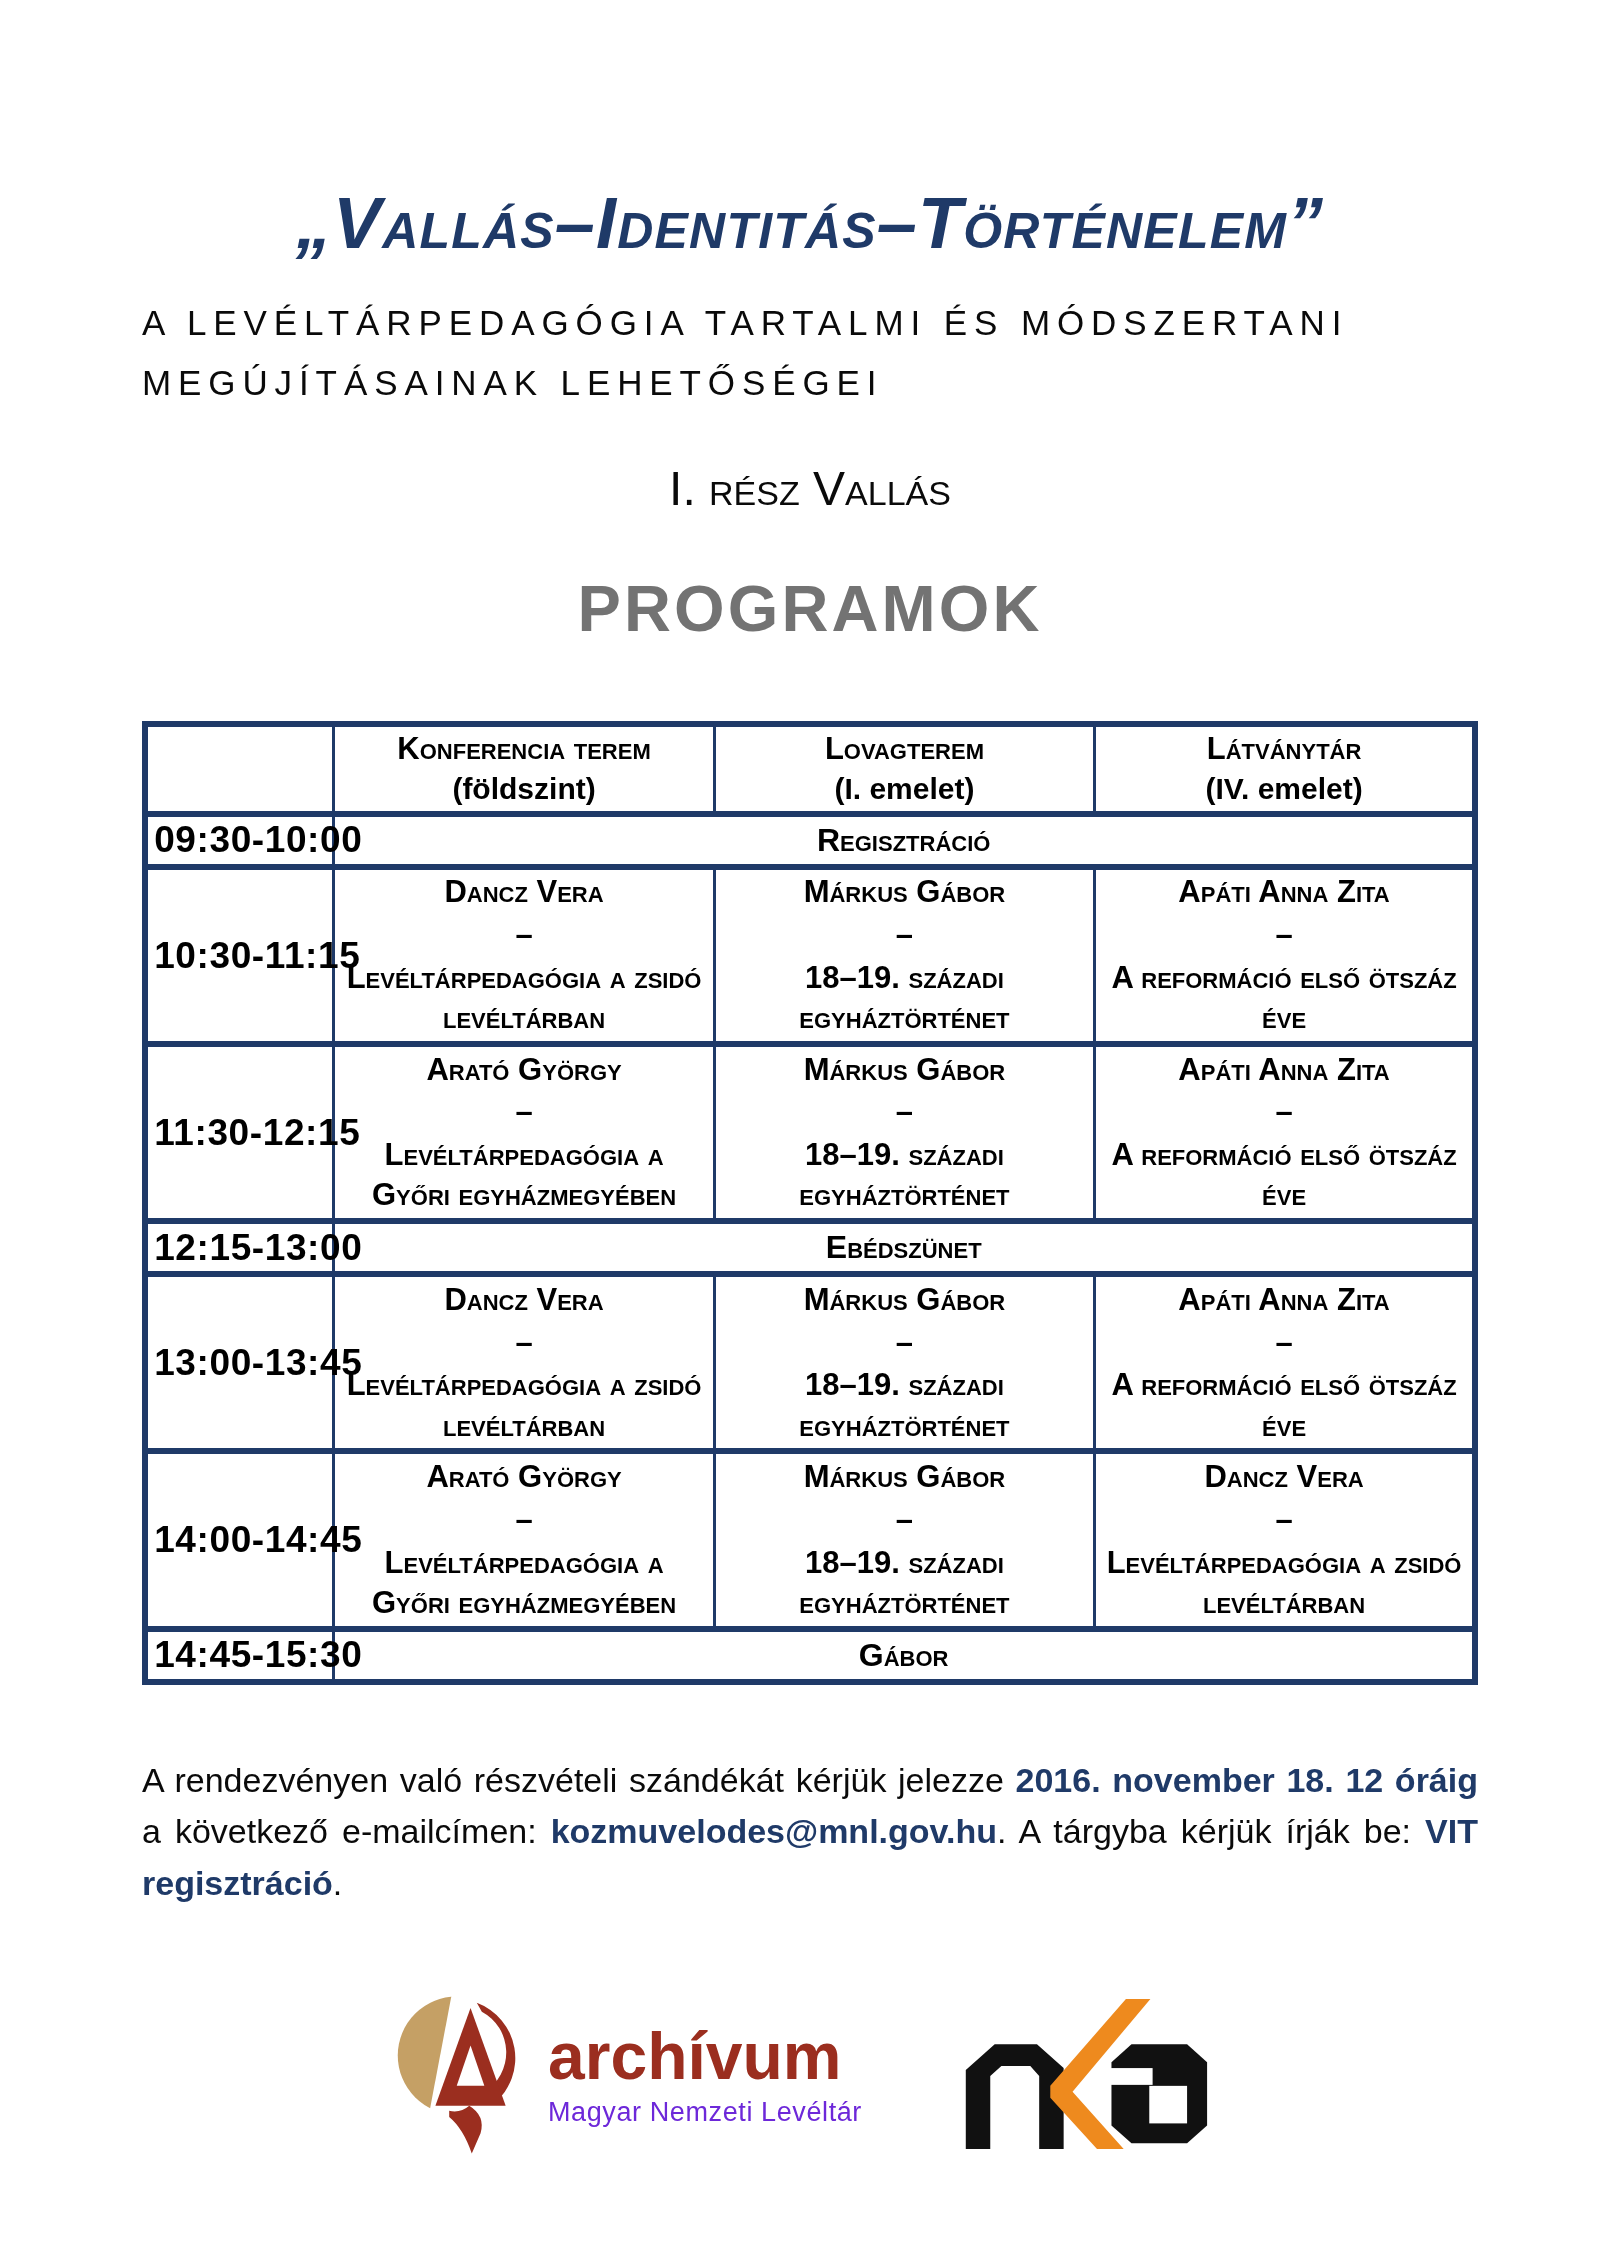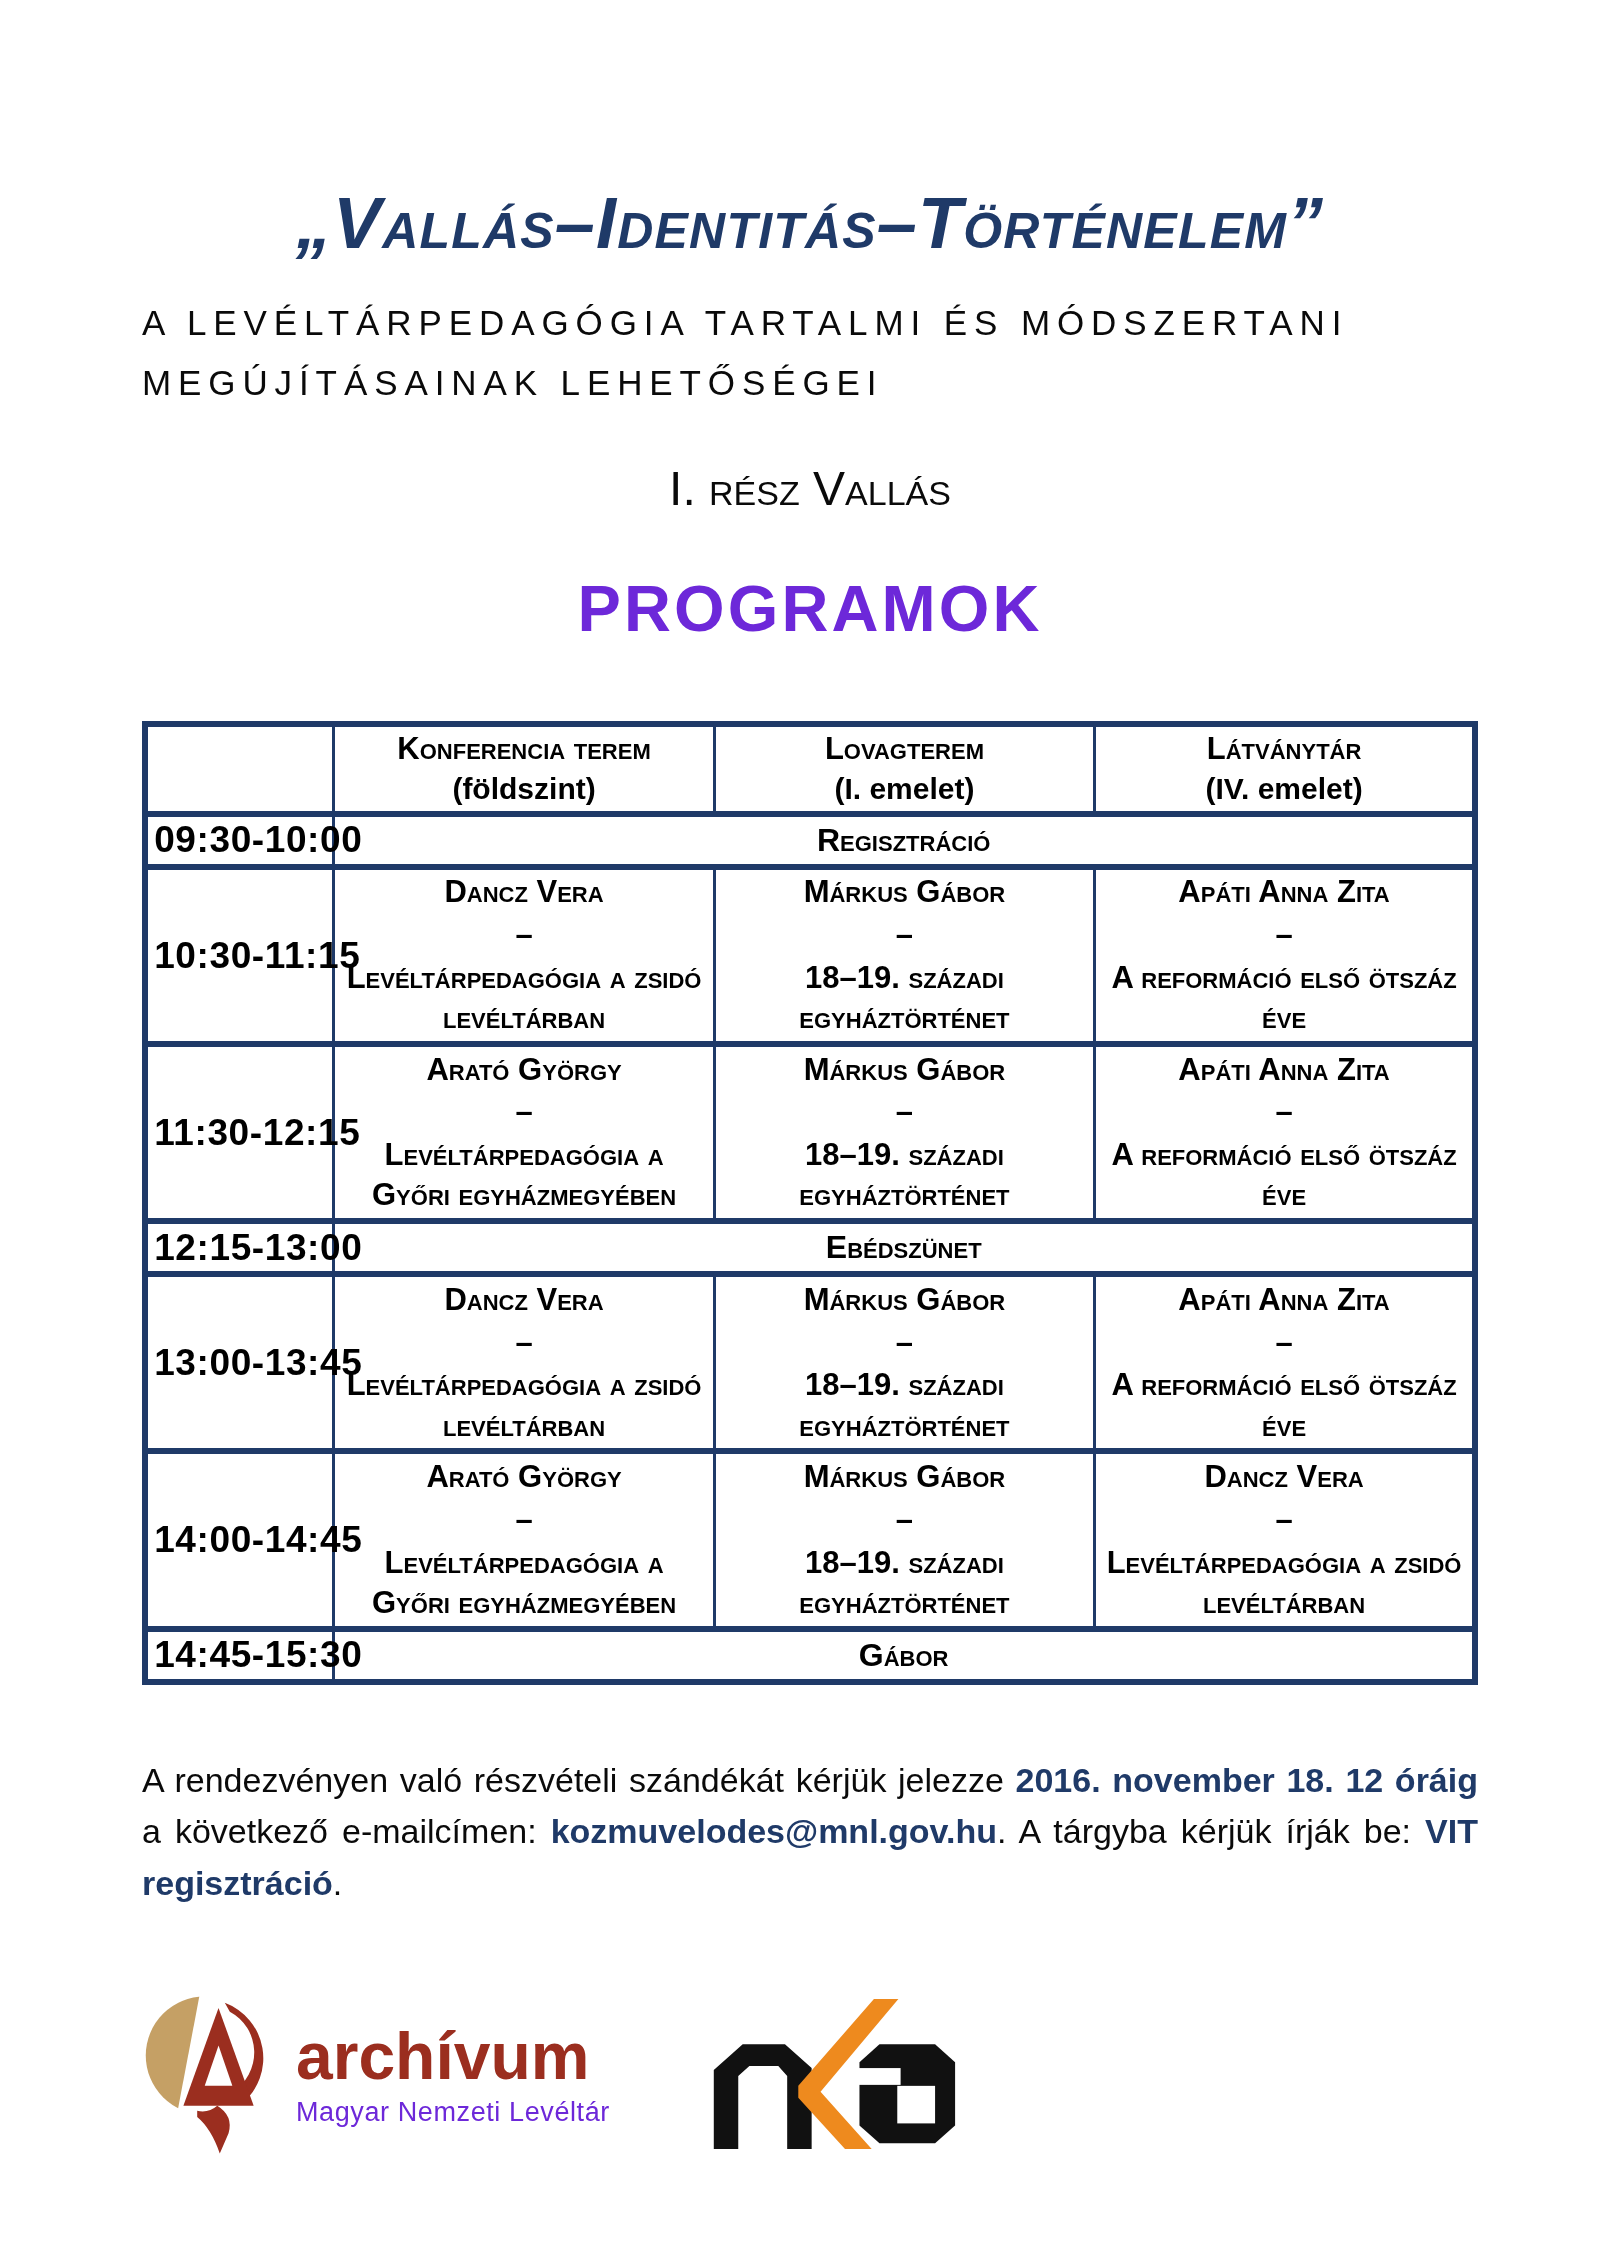--- a/index.html
+++ b/index.html
@@ -23,21 +23,21 @@
     color:#0a0a0a;
   }
   .doc-part{
     margin:51px 0 0 0;text-align:center;
     font-size:48px;font-variant:small-caps;font-weight:normal;
     color:#0a0a0a;line-height:1.05;
   }
   .doc-section{
     margin:61px 0 0 0;text-align:center;
     font-size:65px;font-weight:bold;letter-spacing:3.1px;
-    color:#6d28d9;line-height:1.05;
+    color:#737373;line-height:1.05;
   }
 
   
   table.schedule{
     margin-top:77px;width:100%;border-collapse:collapse;table-layout:fixed;
     border:6.2px solid #1f3a68;
   }
   table.schedule col.c-time{width:14.2%;}
   table.schedule col.c-room{width:28.6%;}
   table.schedule td{
@@ -67,21 +67,21 @@
 
   
   .closing{
     margin:70px 0 0 0;
     font-size:34px;line-height:1.52;text-align:justify;color:#0a0a0a;
   }
   .closing .hl{color:#1f3a68;font-weight:bold;}
 
   
   .logos{
-    margin-top:80px;display:flex;align-items:center;gap:86px;
+    margin-top:80px;display:flex;justify-content:center;align-items:center;gap:86px;
   }
   .mnl-logo{display:flex;align-items:center;}
   .mnl-text{margin-left:16px;}
   .mnl-name{font-size:66px;font-weight:bold;color:#9b2e1f;line-height:1;letter-spacing:0px;}
   .mnl-sub{font-size:27px;color:#6d28d9;margin-top:7.5px;letter-spacing:0.6px;}
 </style>
 </head>
 <body>
 
 <div class="page">

